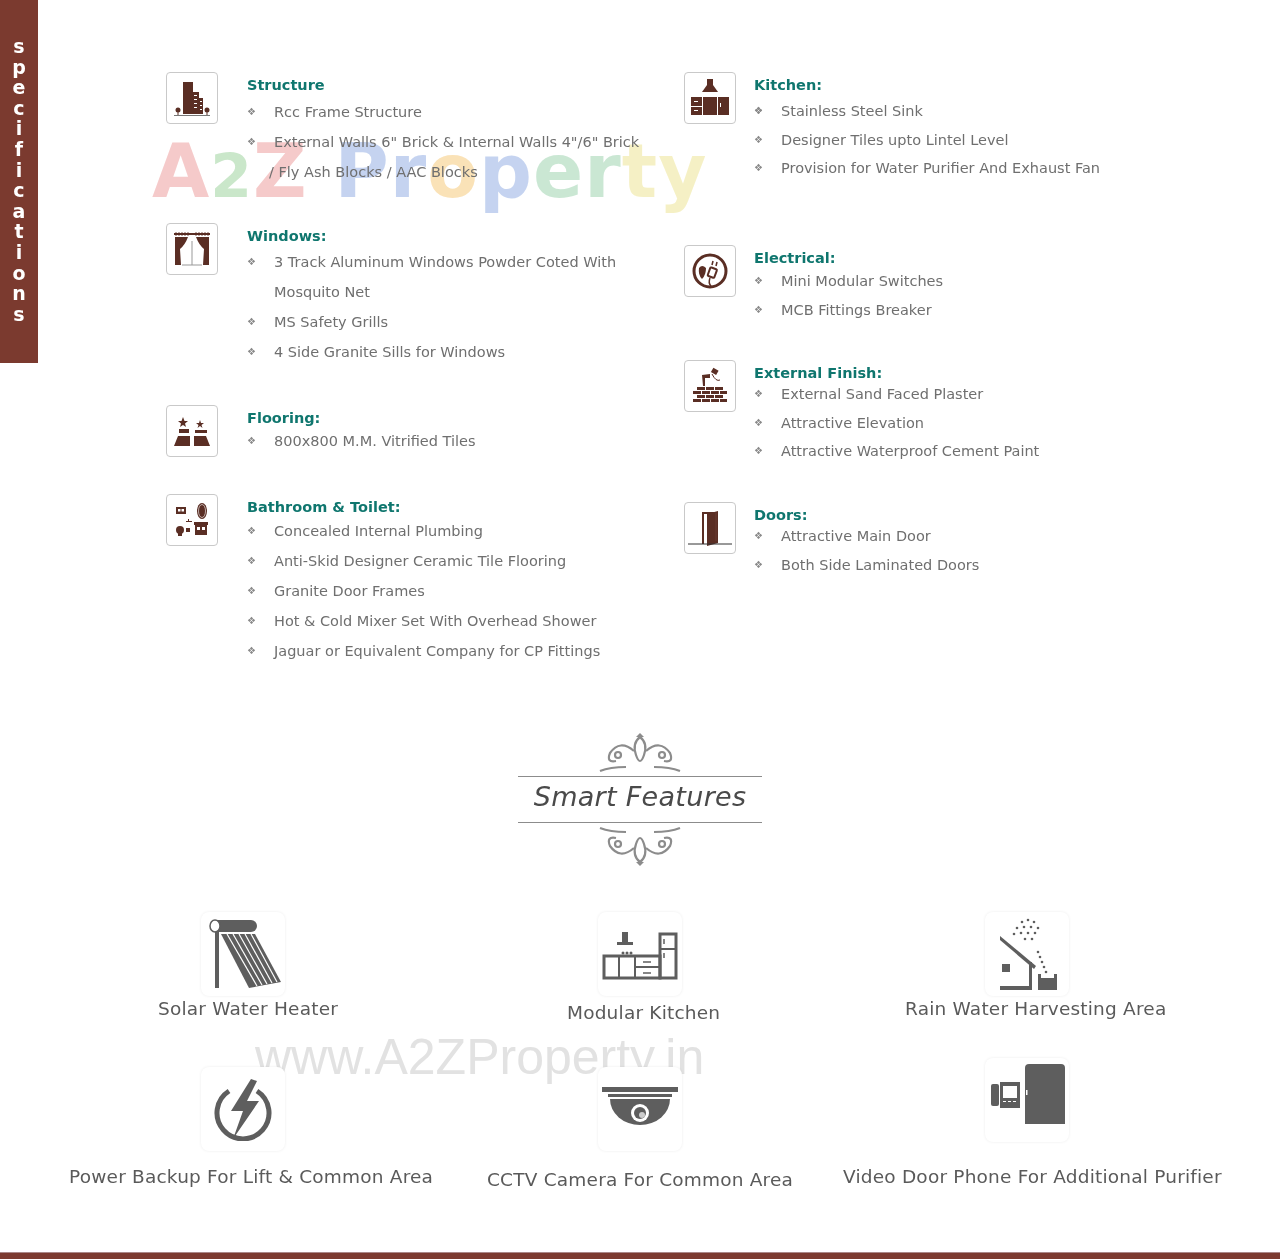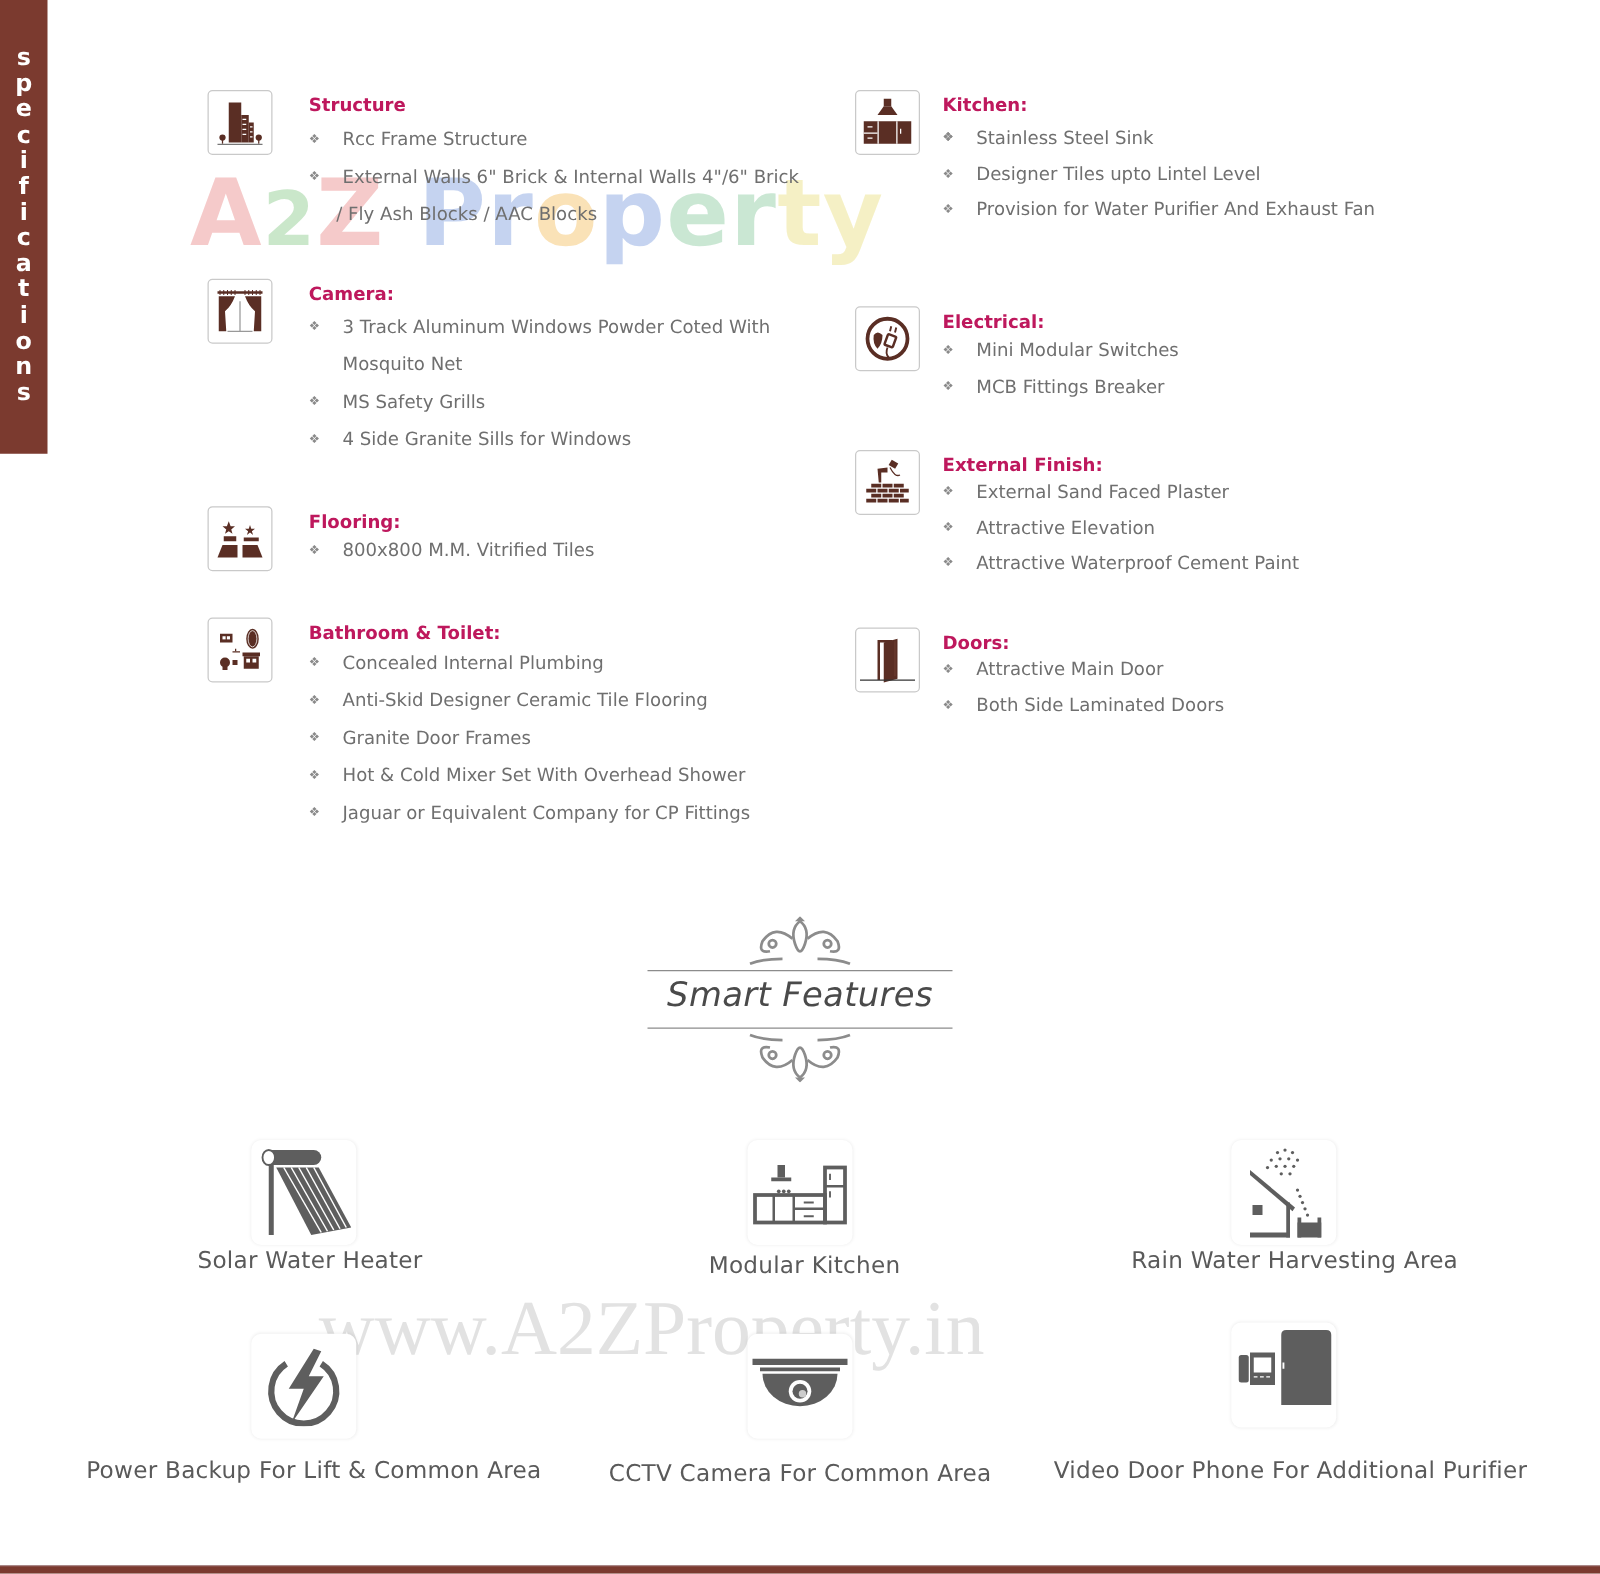--- a/index.html
+++ b/index.html
@@ -21,32 +21,32 @@
   .footer-bar { position:absolute; left:0; right:0; bottom:0; height:6px; background:#7b3a2f; border-top:1px solid #a88; }
 
   
   .wm-top {
     position:absolute; left:152px; top:128px; font-size:74px; font-weight:bold; letter-spacing:1px;
     opacity:0.28; pointer-events:none; font-family:"DejaVu Sans", sans-serif; white-space:nowrap;
   }
   .wm-top .a { color:#d44; } .wm-top .two { color:#4a4; font-size:60px; } .wm-top .z { color:#d44; }
   .wm-top .p { color:#36c; } .wm-top .o { color:#e90; } .wm-top .e { color:#4a6; } .wm-top .y { color:#dc3; }
   .wm-bottom {
-    position:absolute; left:255px; top:1028px; font-size:62px; color:#e2e2e2; pointer-events:none;
-    font-family:Liberation Serif, serif; white-space:nowrap;
+    position:absolute; left:255px; top:1028px; font-size:50px; color:#e2e2e2; pointer-events:none;
+    font-family:Liberation Sans, sans-serif; white-space:nowrap;
   }
 
   .spec { position:absolute; }
   .spec .icon-box {
     position:absolute; left:0; top:0; width:52px; height:52px;
     border:1px solid #c9c9c9; border-radius:4px; background:#fff; box-sizing:border-box;
     display:flex; align-items:center; justify-content:center;
   }
   .spec .title {
-    position:absolute; top:5px; font-size:14.5px; font-weight:bold; color:#be185d; white-space:nowrap;
+    position:absolute; top:5px; font-size:14.5px; font-weight:bold; color:#0f766e; white-space:nowrap;
   }
   .spec ul { position:absolute; margin:0; padding:0; list-style:none; }
   .spec li { position:relative; padding-left:27px; font-size:14.5px; color:#6f6f6f; white-space:nowrap; }
   .spec li .bullet { position:absolute; left:0; top:0; font-size:10px; color:#8a8a8a; }
   .spec li .txt { display:inline-block; }
   .spec.left li { line-height:30px; }
   .spec.right li { line-height:28.5px; }
 
   
   .sf-head { position:absolute; left:518px; top:733px; width:244px; height:133px; }
@@ -132,21 +132,21 @@
           <line x1="30" y1="3" x2="30" y2="7"></line>
           <line x1="33" y1="3" x2="33" y2="7"></line>
           <line x1="36" y1="3" x2="36" y2="7"></line>
         </g>
       <path d="M3 8 L16 8 Q13 16 8 20 L9 36 L3 36 Z" fill="#5a2e24"></path>
       <path d="M37 8 L24 8 Q27 16 32 20 L31 36 L37 36 Z" fill="#5a2e24"></path>
       <line x1="20" y1="12" x2="20" y2="36" stroke="#999" stroke-width="1"></line>
       <line x1="10" y1="36" x2="30" y2="36" stroke="#999" stroke-width="1"></line>
     </svg>
   </div>
-  <div class="title" style="left:81px;">Camera:</div>
+  <div class="title" style="left:81px;">Windows:</div>
   <ul style="left:81px; top:24px;">
     <li><span class="bullet">❖</span><span class="txt">3 Track Aluminum Windows Powder Coted With</span></li>
     <li><span class="txt">Mosquito Net</span></li>
     <li><span class="bullet">❖</span><span class="txt">MS Safety Grills</span></li>
     <li><span class="bullet">❖</span><span class="txt">4 Side Granite Sills for Windows</span></li>
   </ul>
 </div>
 
 <div class="spec left" style="left:166px; top:405px;">
   <div class="icon-box">

